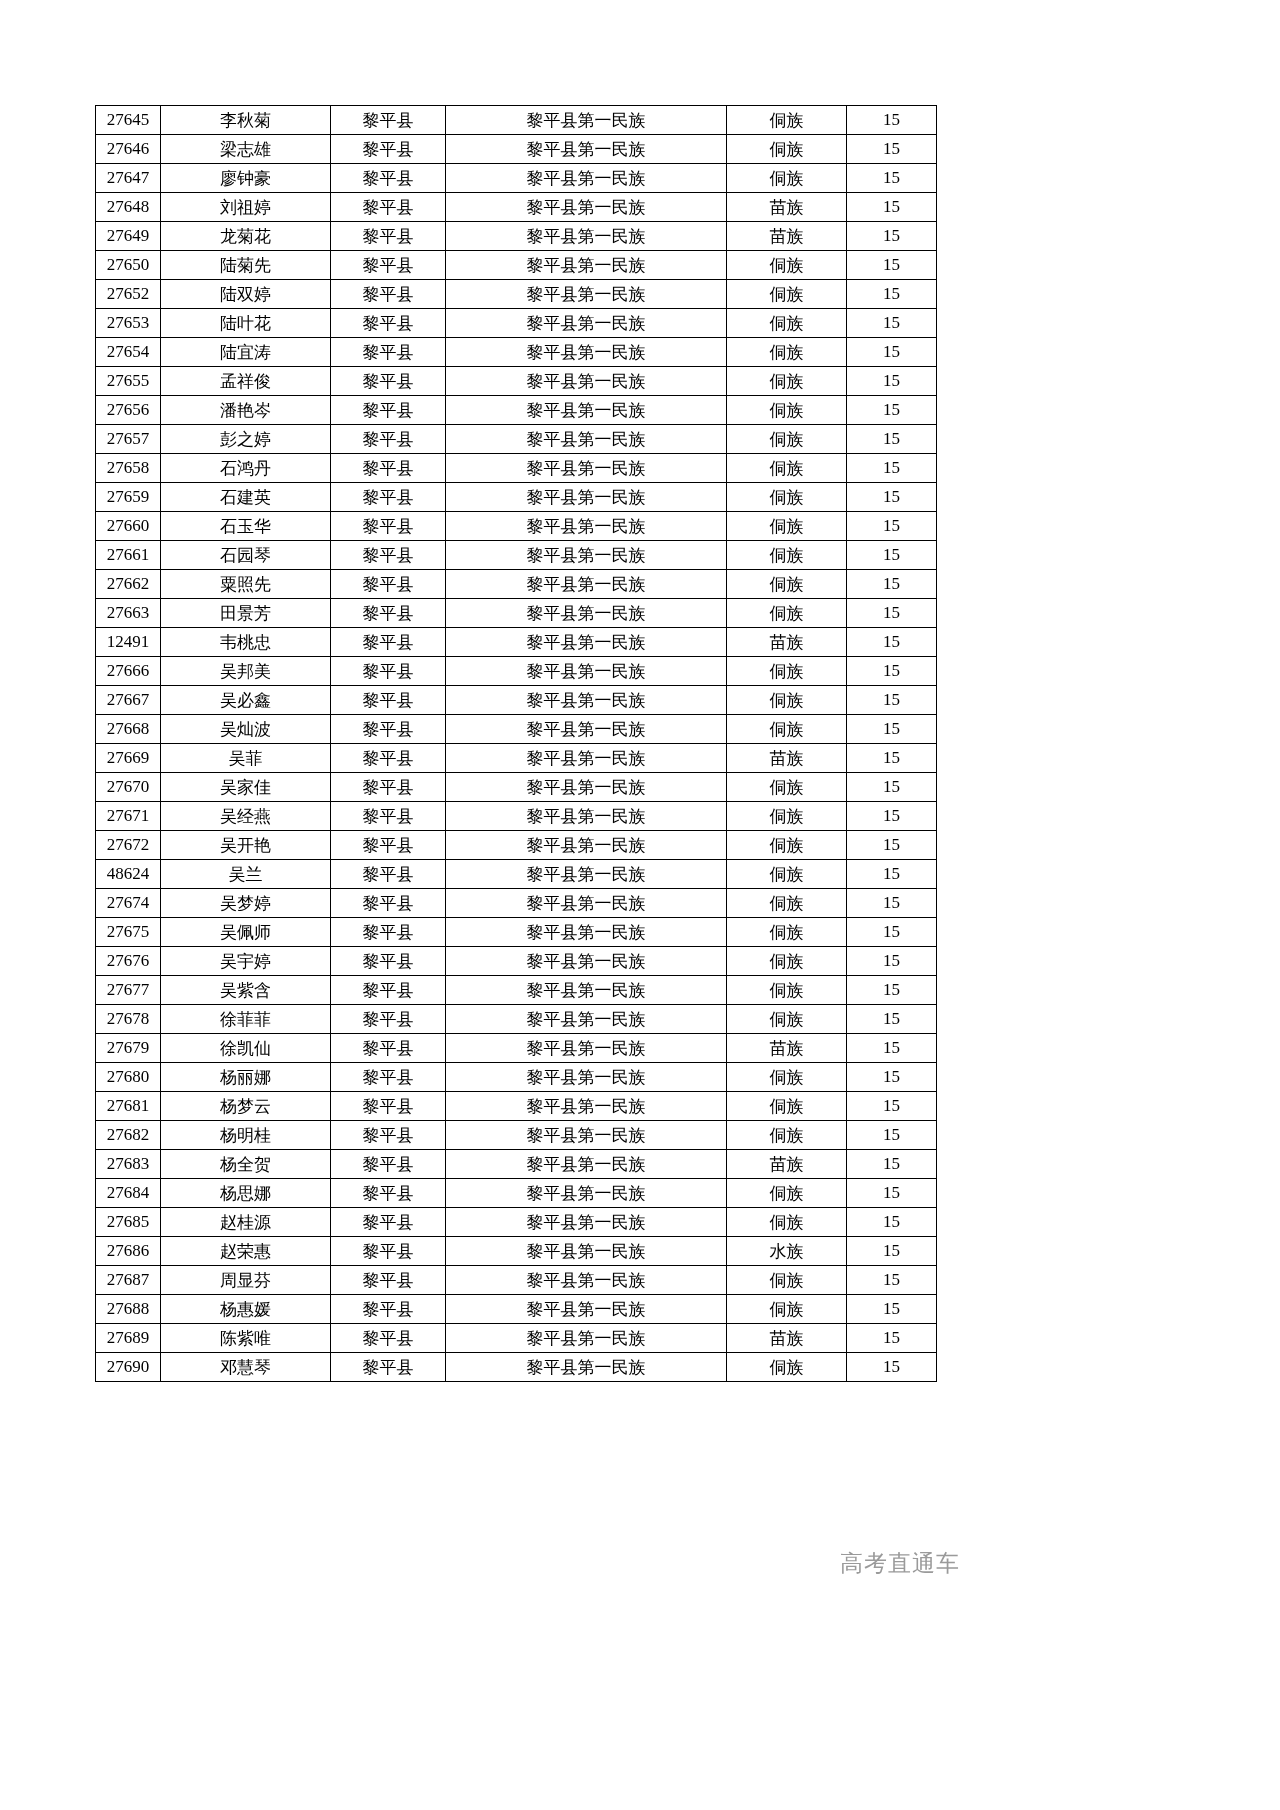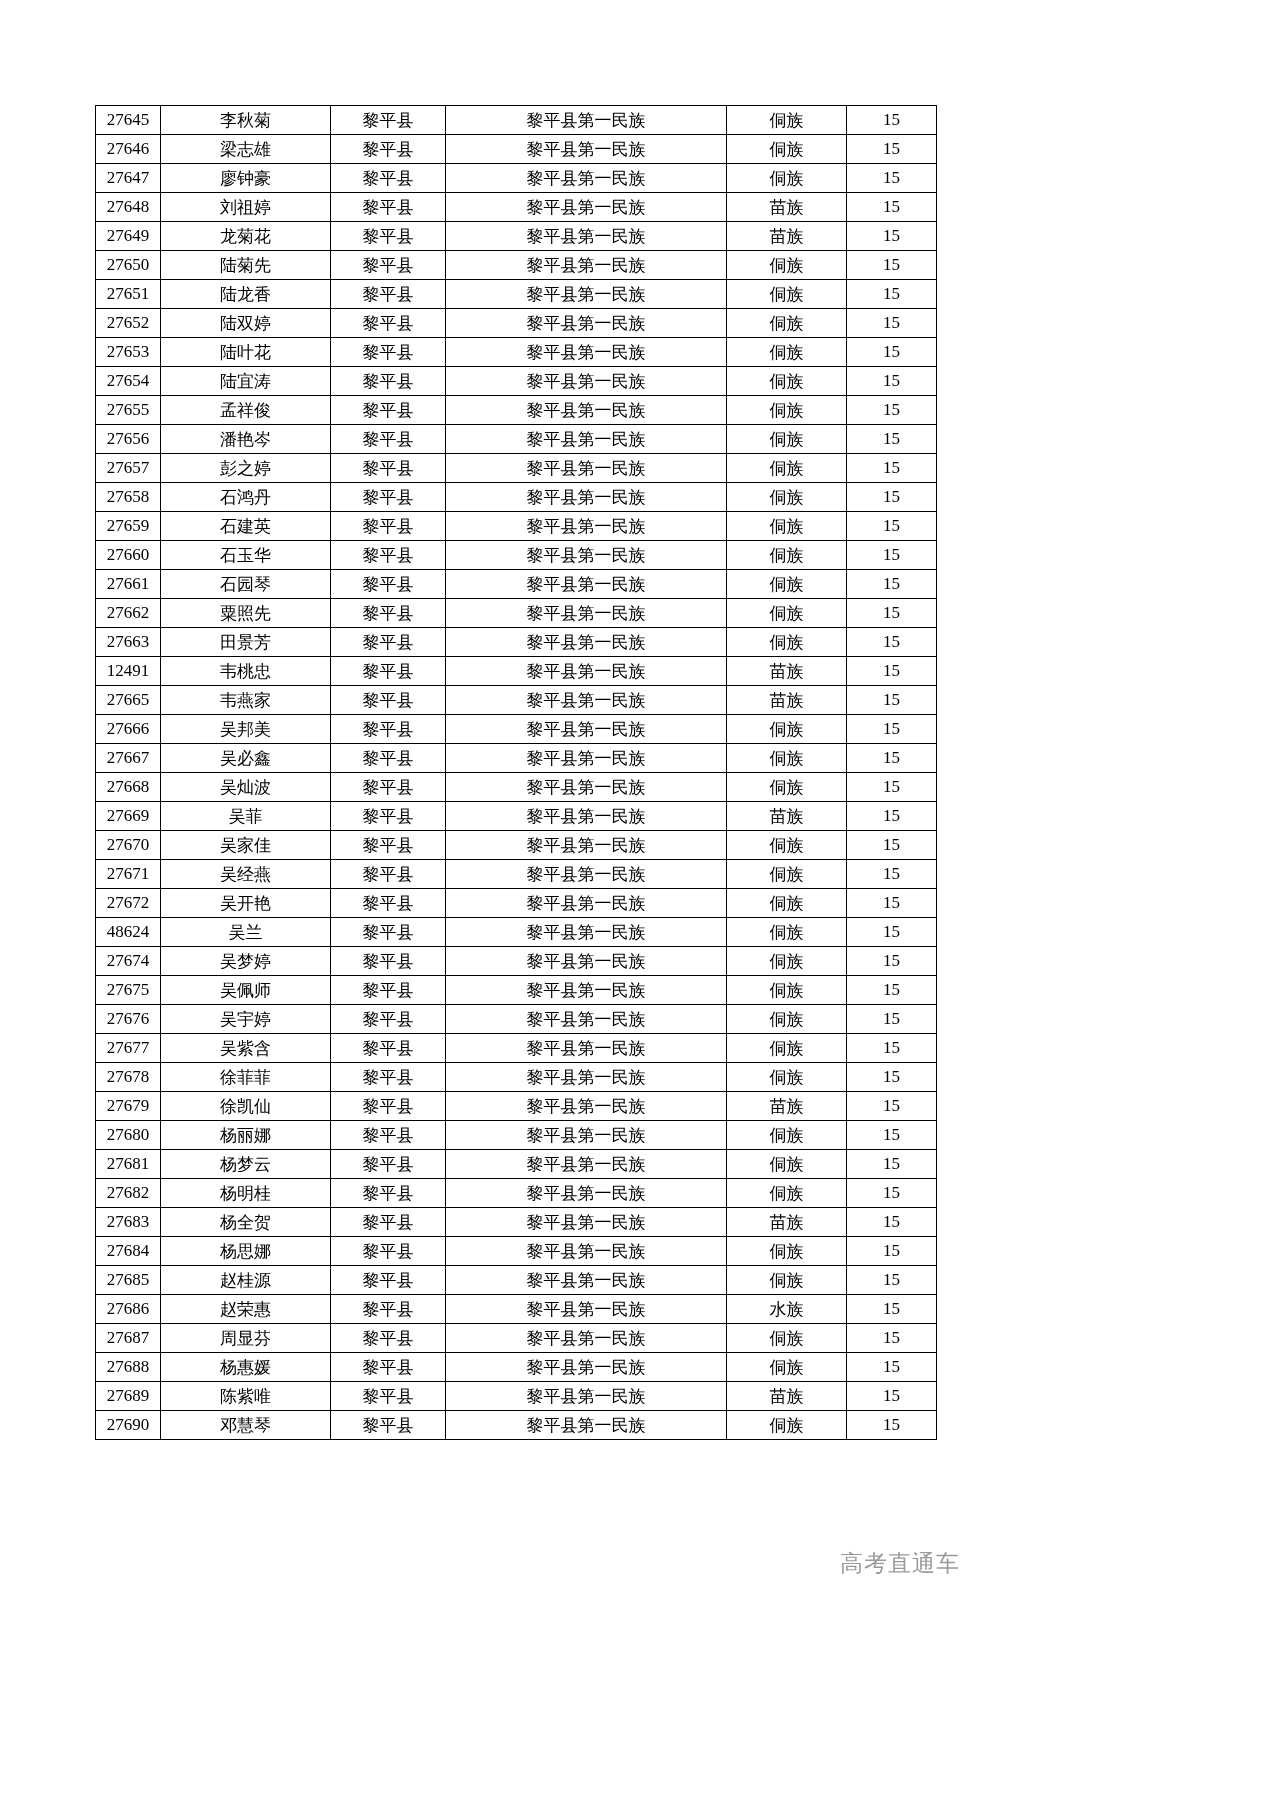--- a/index.html
+++ b/index.html
@@ -107,28 +107,20 @@
         </tr>
         <tr>
           <td>27650</td>
           <td>陆菊先</td>
           <td>黎平县</td>
           <td>黎平县第一民族</td>
           <td>侗族</td>
           <td>15</td>
         </tr>
         <tr>
-          <td>27651</td>
-          <td>陆龙香</td>
-          <td>黎平县</td>
-          <td>黎平县第一民族</td>
-          <td>侗族</td>
-          <td>15</td>
-        </tr>
-        <tr>
           <td>27652</td>
           <td>陆双婷</td>
           <td>黎平县</td>
           <td>黎平县第一民族</td>
           <td>侗族</td>
           <td>15</td>
         </tr>
         <tr>
           <td>27653</td>
           <td>陆叶花</td>
@@ -213,28 +205,20 @@
           <td>27663</td>
           <td>田景芳</td>
           <td>黎平县</td>
           <td>黎平县第一民族</td>
           <td>侗族</td>
           <td>15</td>
         </tr>
         <tr>
           <td>12491</td>
           <td>韦桃忠</td>
-          <td>黎平县</td>
-          <td>黎平县第一民族</td>
-          <td>苗族</td>
-          <td>15</td>
-        </tr>
-        <tr>
-          <td>27665</td>
-          <td>韦燕家</td>
           <td>黎平县</td>
           <td>黎平县第一民族</td>
           <td>苗族</td>
           <td>15</td>
         </tr>
         <tr>
           <td>27666</td>
           <td>吴邦美</td>
           <td>黎平县</td>
           <td>黎平县第一民族</td>

